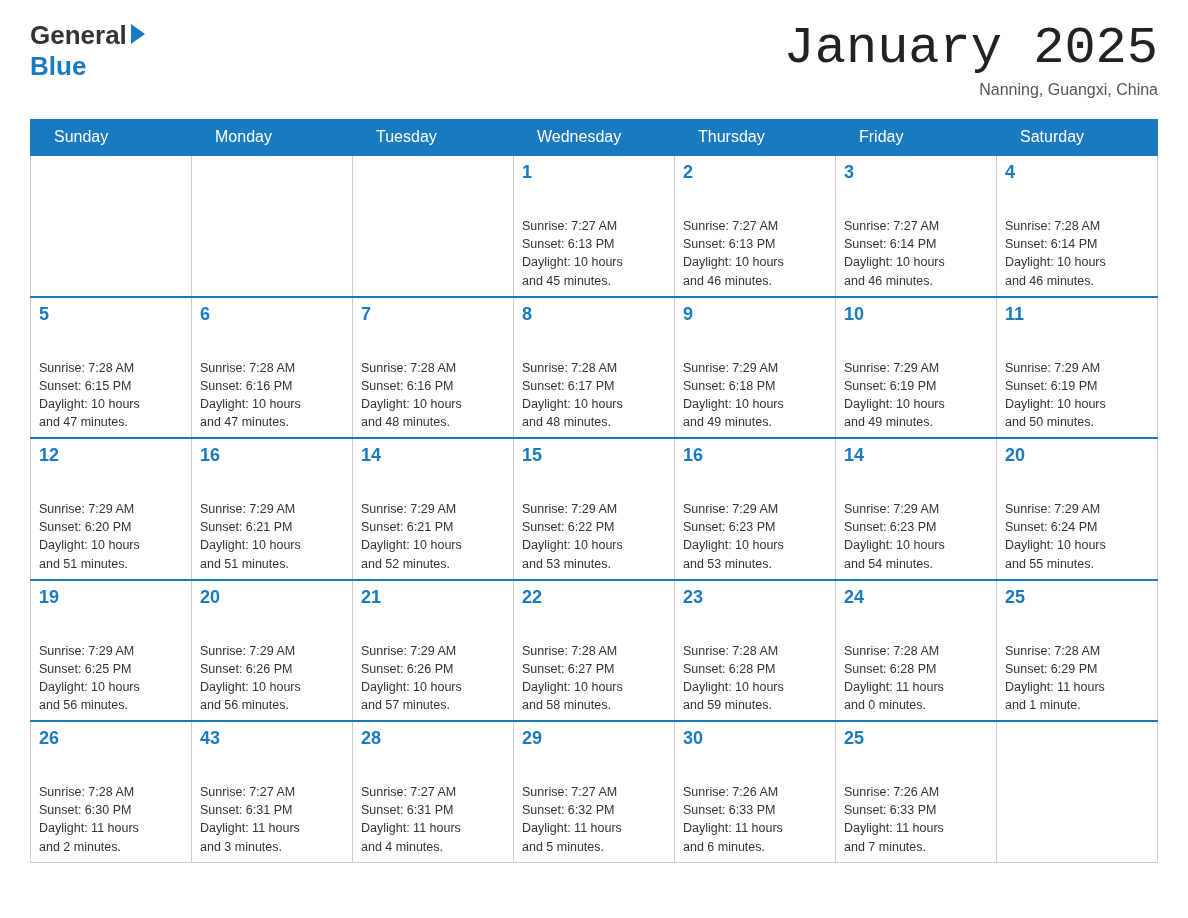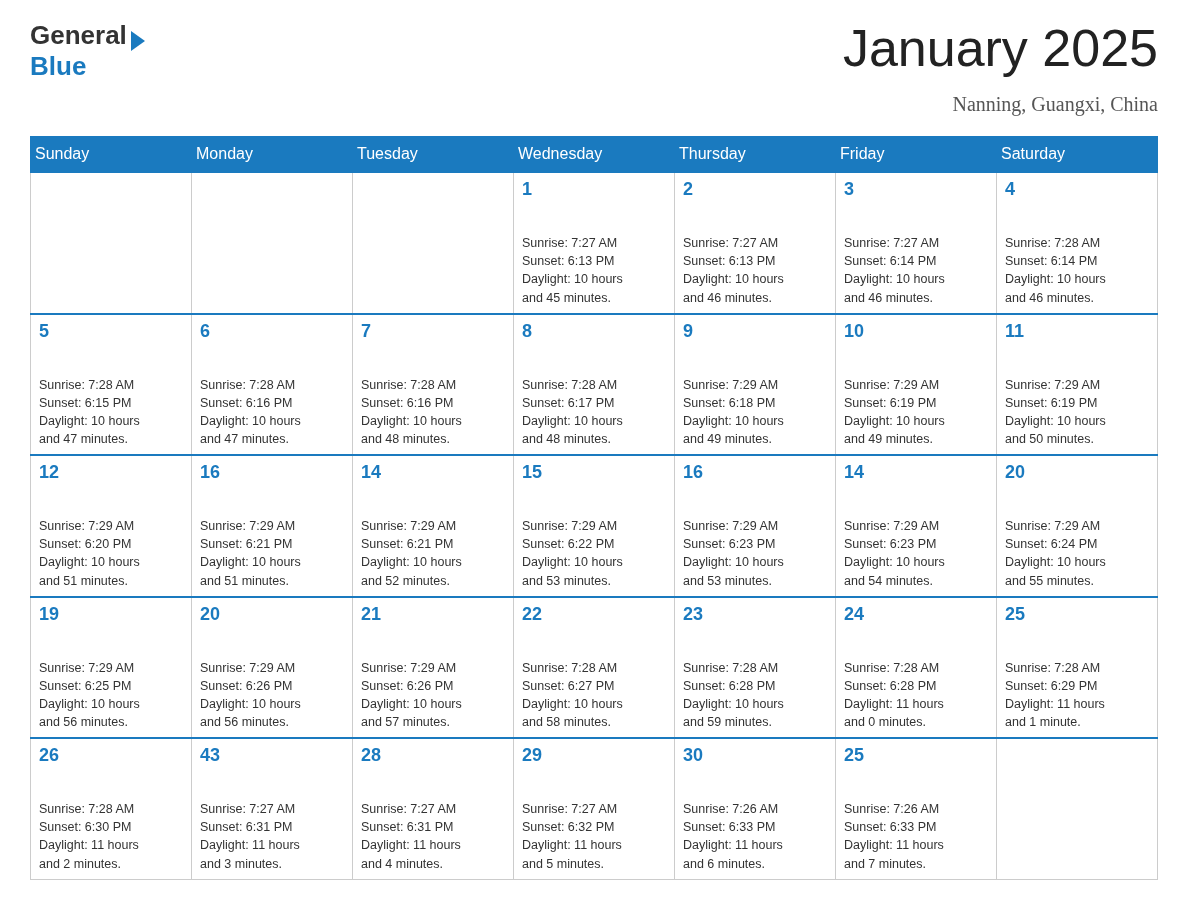--- a/index.html
+++ b/index.html
@@ -16,21 +16,21 @@
       align-items: flex-start;
       margin-bottom: 20px;
     }
     .logo {
       display: flex;
       flex-direction: column;
       align-items: flex-start;
     }
     .logo-top {
       display: flex;
-      align-items: flex-end;
+      align-items: flex-start;
     }
     .logo-general {
       font-size: 26px;
       font-weight: bold;
       color: #333;
     }
     .logo-arrow {
       width: 0;
       height: 0;
       border-left: 14px solid #1a7abf;
@@ -45,38 +45,38 @@
       color: #1a7abf;
     }
     .title-section {
       text-align: right;
     }
     .month-title {
       font-size: 52px;
       font-weight: normal;
       color: #222;
       line-height: 1.1;
+      font-family: Liberation Mono, monospace;
     }
     .location {
-      font-size: 20px;
+      font-size: 16px;
       color: #555;
-      margin-top: 16px;
-      font-family: Liberation Serif, serif;
+      margin-top: 4px;
     }
     .calendar {
       width: 100%;
       border-collapse: collapse;
       border: 1px solid #aaa;
     }
     .calendar th {
       background-color: #1a7abf;
       color: #fff;
       font-size: 16px;
       font-weight: normal;
-      padding: 8px 4px;
+      padding: 8px 23px;
       text-align: left;
       border: 1px solid #1a7abf;
     }
     .calendar td {
       vertical-align: top;
       padding: 6px 8px;
       border: 1px solid #ccc;
       width: 14.28%;
       min-height: 100px;
       font-size: 13px;

